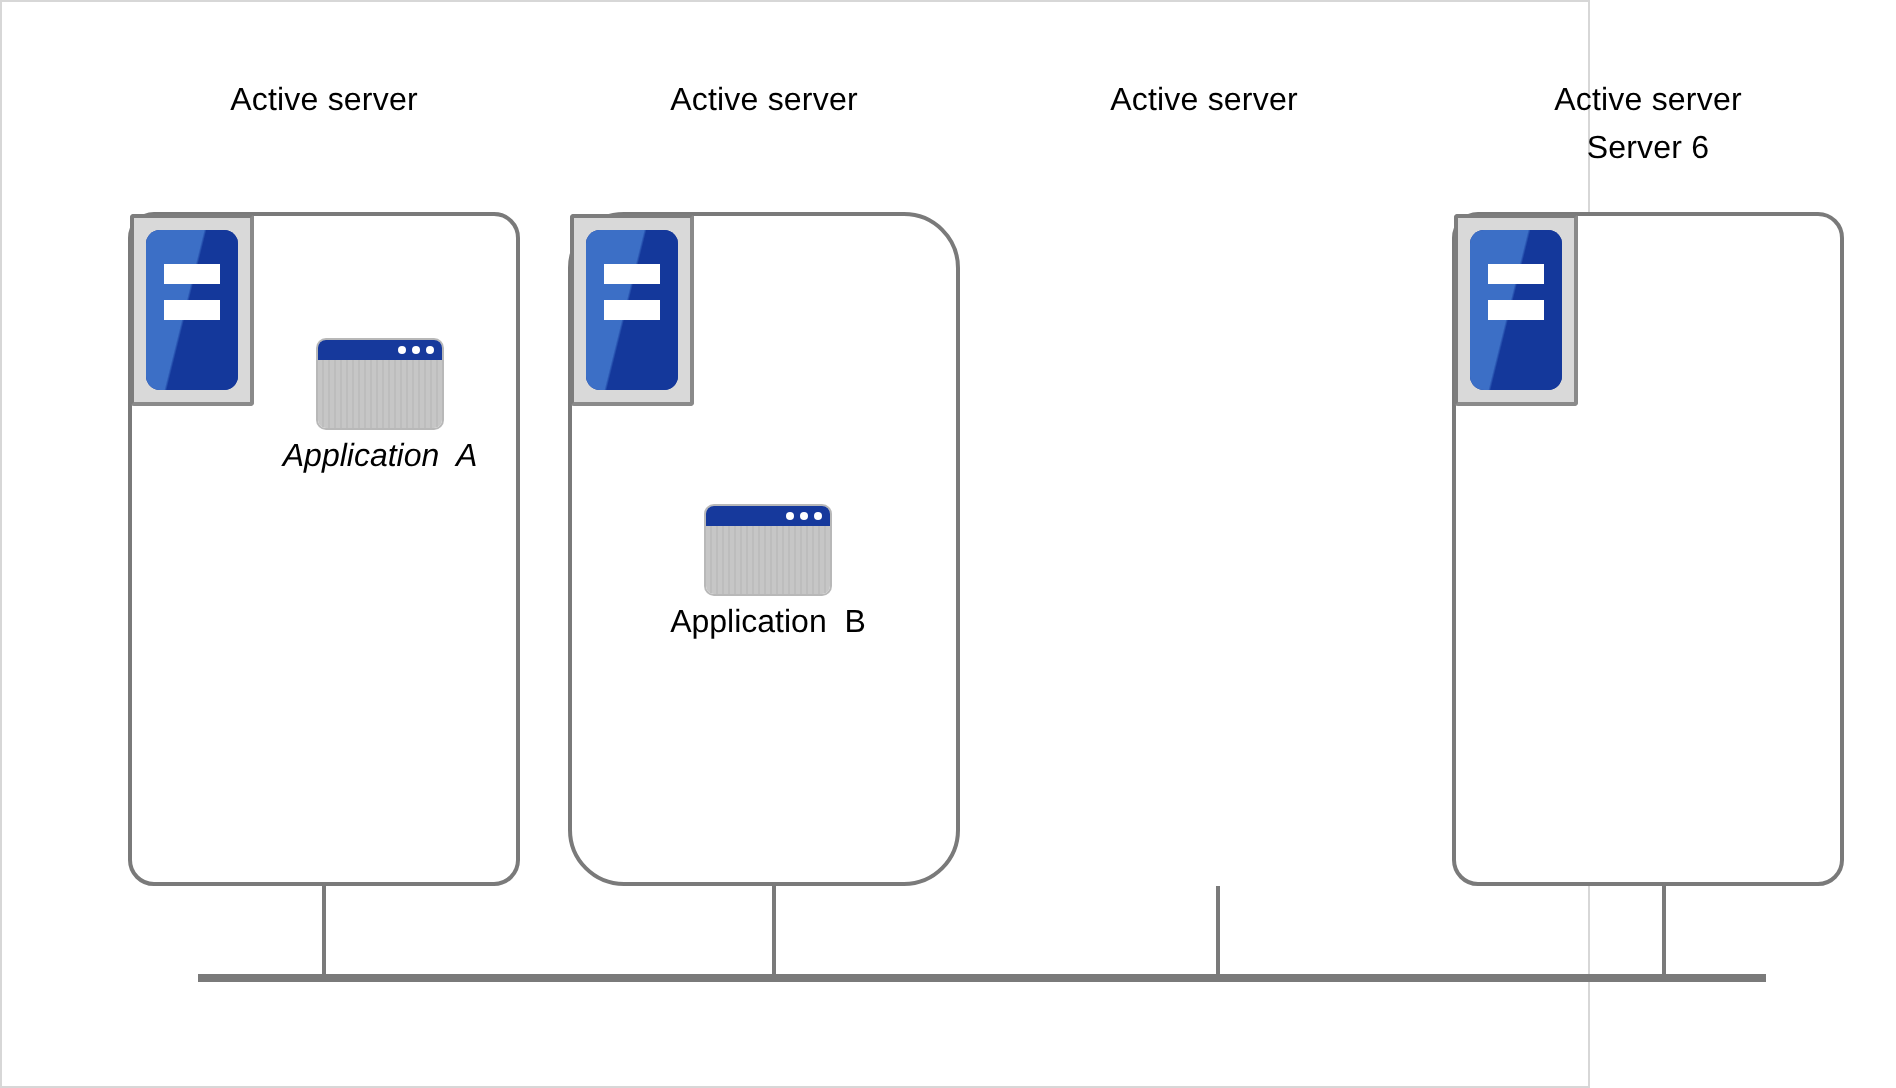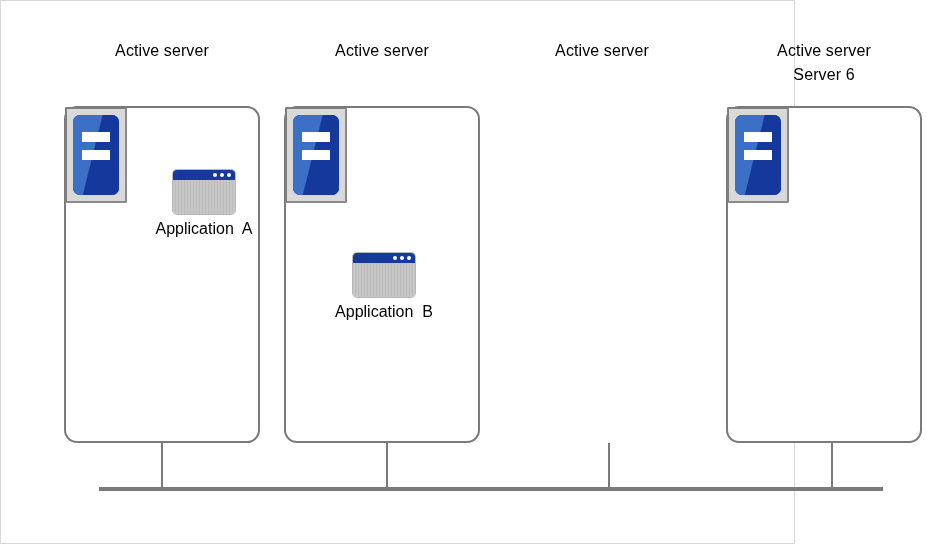--- a/index.html
+++ b/index.html
@@ -136,35 +136,35 @@
   <div class="server-col" style="left:63px;width:196px;">
     <div class="server-title">Active server</div>
   </div>
   <div class="server-box" style="left:63px;top:105px;width:196px;height:337px;">
     <div class="server-icon">
       <div class="chassis">
         <div class="bar b1"></div>
         <div class="bar b2"></div>
       </div>
     </div>
-    <div class="app" style="left:68px;top:62px;width:140px;">
+    <div class="app" style="left:54px;top:62px;width:140px;font-style:italic;">
       <div class="app-icon">
         <div class="titlebar"></div>
         <div class="dot d1"></div>
         <div class="dot d2"></div>
         <div class="dot d3"></div>
       </div>
       <div class="app-label">Application  A</div>
     </div>
   </div>
 
   <div class="server-col" style="left:283px;width:196px;">
     <div class="server-title">Active server</div>
   </div>
-  <div class="server-box" style="left:283px;top:105px;width:196px;height:337px;">
+  <div class="server-box" style="left:283px;top:105px;width:196px;height:337px;border-radius:28px;">
     <div class="server-icon">
       <div class="chassis">
         <div class="bar b1"></div>
         <div class="bar b2"></div>
       </div>
     </div>
     <div class="app" style="left:28px;top:145px;width:140px;">
       <div class="app-icon">
         <div class="titlebar"></div>
         <div class="dot d1"></div>

